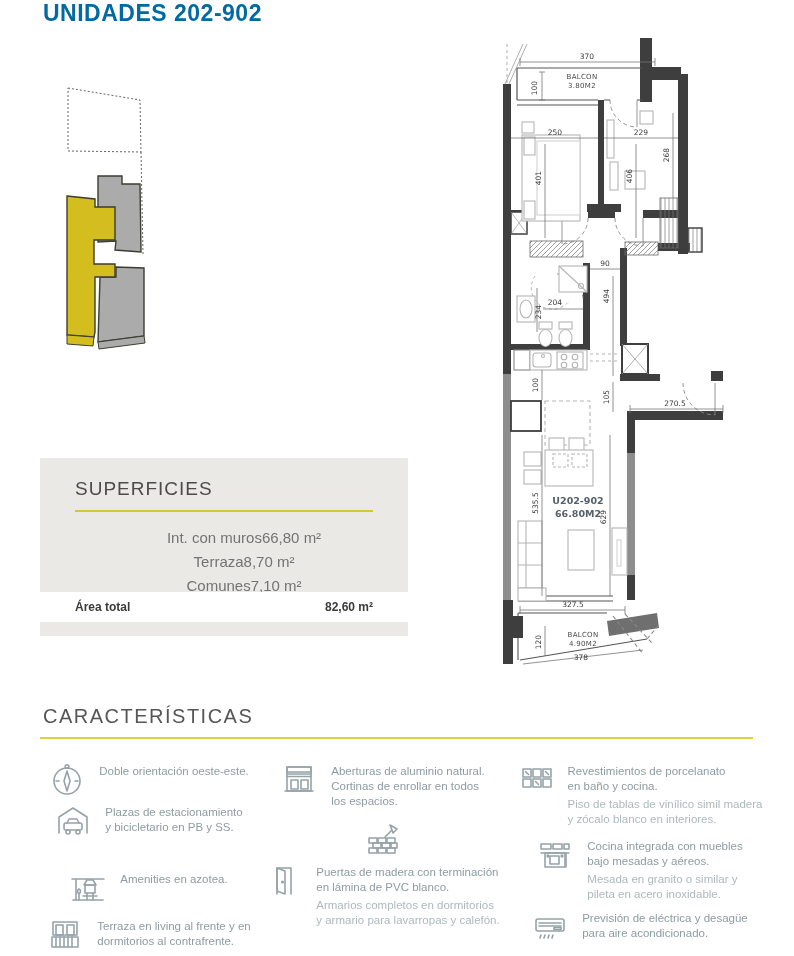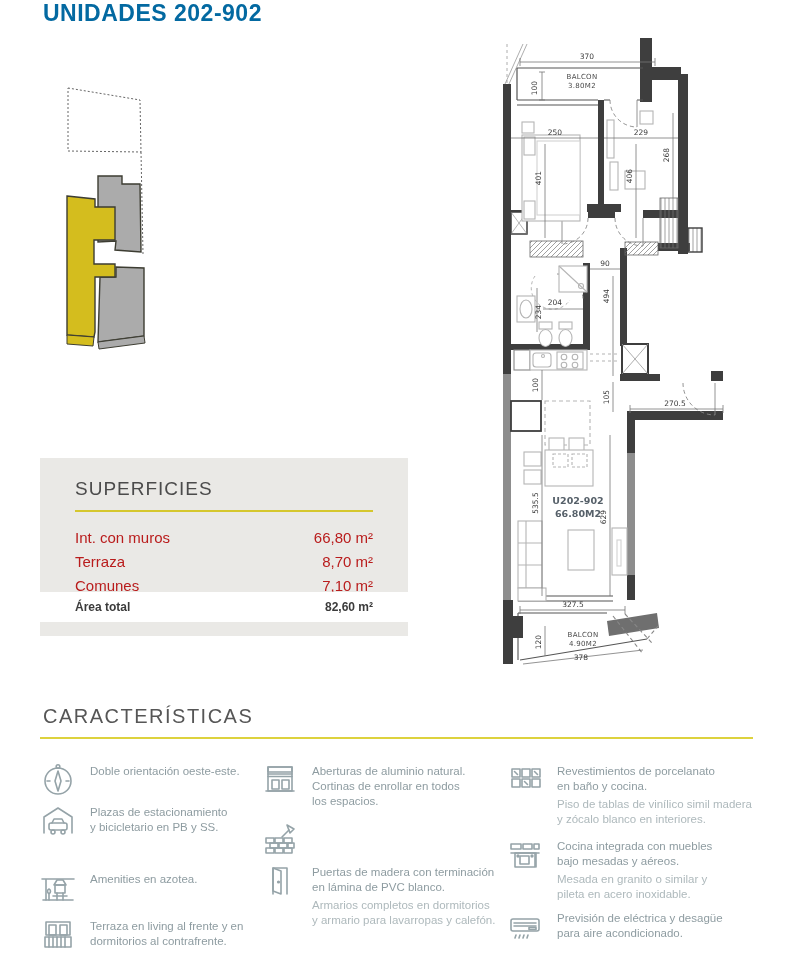--- a/index.html
+++ b/index.html
@@ -7,33 +7,33 @@
        font-family:"Liberation Sans",sans-serif;}
   .abs{position:absolute;}
   
   #page-title{left:43px;top:0;font-size:23px;font-weight:bold;
     color:#0369a1;letter-spacing:.5px;}
   
   #sup-box{left:40px;top:458px;width:368px;height:178px;background:#eae9e6;}
   #sup-title{margin:20px 0 0 35px;font-size:19px;color:#4b4b4b;letter-spacing:1px;}
   #sup-rule{margin:10px 0 0 35px;width:298px;height:2px;background:#d5c72e;}
   .sup-rows{margin:14px 35px 0 35px;}
-  .sup-row{display:flex;justify-content:space-between;font-size:15px;
-    color:#b91c1c;line-height:24px;}
+  .sup-row{display:flex;justify-content:center;font-size:15px;
+    color:#737373;line-height:24px;margin-left:40px;}
   #sup-total{position:absolute;left:0;bottom:14px;width:100%;height:30px;
     background:#ffffff;display:flex;justify-content:space-between;align-items:center;
     box-sizing:border-box;padding:0 35px;font-size:12px;font-weight:bold;color:#3b3b3b;}
   
   #car-title{left:43px;top:705px;font-size:20px;color:#565656;letter-spacing:1.5px;}
   #car-rule{left:40px;top:737px;width:713px;height:2px;background:#ddd23e;}
   .col{position:absolute;top:762px;display:flex;flex-direction:column;}
   #col1{left:40px;width:218px;}
   #col2{left:262px;width:242px;}
   #col3{left:507px;width:266px;}
-  .feat{display:flex;gap:14px;align-items:flex-start;}
+  .feat{display:flex;gap:14px;align-items:flex-start;justify-content:center;}
   .feat .ficon{flex:0 0 36px;height:36px;}
   .ftxt{font-size:11.5px;line-height:15px;color:#8e9ca1;white-space:pre-line;padding-top:2px;}
   .ftxt2{font-size:11.5px;line-height:15px;color:#aeb9bc;white-space:pre-line;margin-top:3px;}
   .ficon svg{stroke:#95a3a8;fill:none;stroke-width:1.6;stroke-linecap:round;stroke-linejoin:round;}
   
   svg text{font-family:"DejaVu Sans",sans-serif;}
   .dim{font-size:7.5px;fill:#3a3a3a;text-anchor:middle;}
   .room{font-size:7px;fill:#4a4a4a;text-anchor:middle;letter-spacing:.3px;}
   .unit{font-size:9.5px;font-weight:600;fill:#566069;text-anchor:middle;}
 </style>

